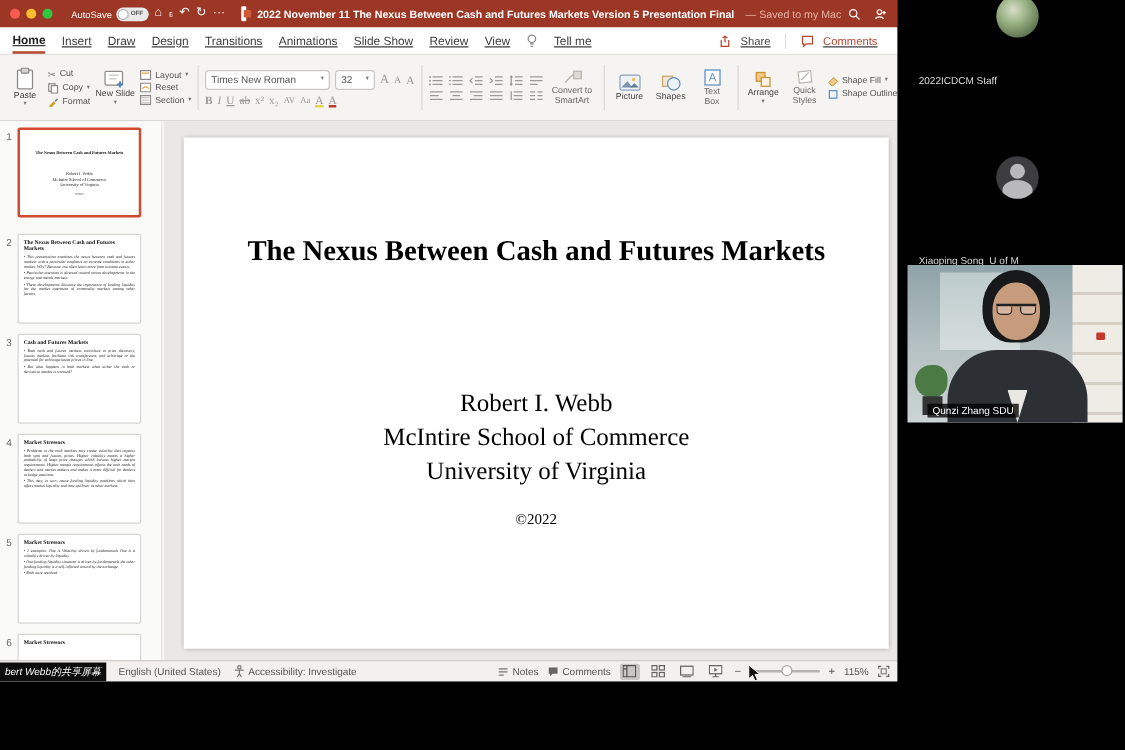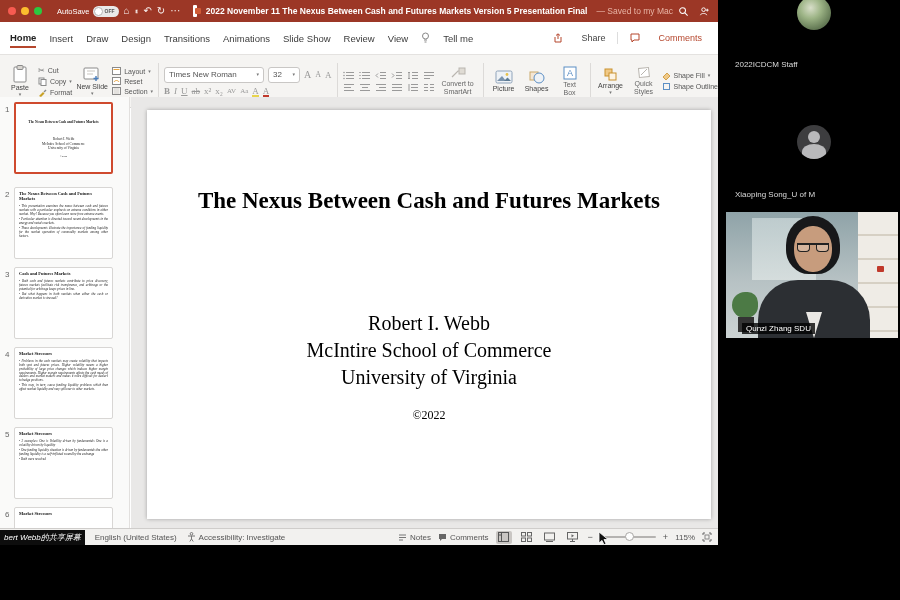--- a/index.html
+++ b/index.html
@@ -18,25 +18,25 @@
   .knob { width:9px; height:9px; border-radius:50%; background:#fff; border:1px solid #b5b5b5; }
   .toggle-state { font-size:5px; font-weight:bold; color:#555; }
   .tb-icon { color:#fff; font-size:10px; line-height:10px; width:13px; text-align:center; opacity:.95; }
   .tb-svg { width:11px; height:11px; }
   .doc-badge { width:10px; height:12px; background:#fff; border-radius:1px; position:relative; margin-left:8px; }
   .doc-badge::after { content:""; position:absolute; left:2px; top:3px; width:6px; height:6px; background:#d05a35; border-radius:1px; }
   .doc-title { color:#fff; font-size:8.5px; font-weight:bold; white-space:nowrap; margin-left:4px; }
   .saved { color:#e8b3a4; font-size:8.5px; font-weight:normal; margin-left:4px; white-space:nowrap; }
   .titlebar-right { margin-left:auto; display:flex; gap:10px; align-items:center; }
 
-  .tabrow { height:33px; background:#fff; border-bottom:1px solid #e4e2e0; display:flex; align-items:center; padding:0 10px; gap:13px; font-size:9.5px; color:#3c3c3c; }
+  .tabrow { height:22px; background:#fff; border-bottom:1px solid #e4e2e0; display:flex; align-items:center; padding:0 10px; gap:13px; font-size:9.5px; color:#3c3c3c;text-decoration:underline; }
   .tab { padding:4px 0 3px; cursor:default; white-space:nowrap; }
   .tab.active { font-weight:bold; border-bottom:2px solid #b5462d; color:#222; }
   .tab-right { margin-left:auto; display:flex; gap:6px; align-items:center; }
-  .tab-btn { display:flex; align-items:flex-start; gap:18px; font-size:9px; color:#444; padding:0 6px; }
+  .tab-btn { display:flex; align-items:flex-start; gap:7px; font-size:9px; color:#444; padding:0 6px; }
   .tab-btn.red { color:#b5462d; }
   .vline { width:1px; height:12px; background:#ddd; }
 
   
   .ribbon { height:53px; background:#f5f4f2; border-bottom:1px solid #d9d7d5; display:flex; align-items:stretch; padding:3px 5px; gap:3px; overflow:hidden; }
   .rgroup { display:flex; gap:3px; align-items:center; flex:0 0 auto; }
   .rsep { width:1px; background:#dcdad8; margin:5px 2px; flex:0 0 auto; }
   .bigbtn { display:flex; flex-direction:column; align-items:center; justify-content:center; font-size:7px; color:#444; width:30px; gap:1px; text-align:center; }
   .minicol { display:flex; flex-direction:column; justify-content:center; gap:2px; font-size:7px; color:#555; }
   .minirow { display:flex; align-items:center; gap:3px; white-space:nowrap; }
@@ -583,21 +583,21 @@
 
 <div id="panel">
 
   <div class="avatar photo" style="top:-4px"></div>
   <div class="plabel" style="top:60px">2022ICDCM Staff</div>
 
   <div class="avatar sil" style="top:125px">
     <span class="sil-head"></span>
     <span class="sil-body"></span>
   </div>
-  <div class="plabel" style="top:190px">Xiaoping Song_U of M</div>
+  <div class="plabel" style="top:204px">Xiaoping Song_U of M</div>
 
   <div class="tile t1" style="top:212px">
     <div class="t1-window"></div>
     <div class="t1-shelf"></div>
     <div class="t1-toy"></div>
     <div class="t1-plant"></div>
     <div class="t1-pot"></div>
     <div class="t1-body"></div>
     <div class="t1-collar"></div>
     <div class="t1-hair"></div>

